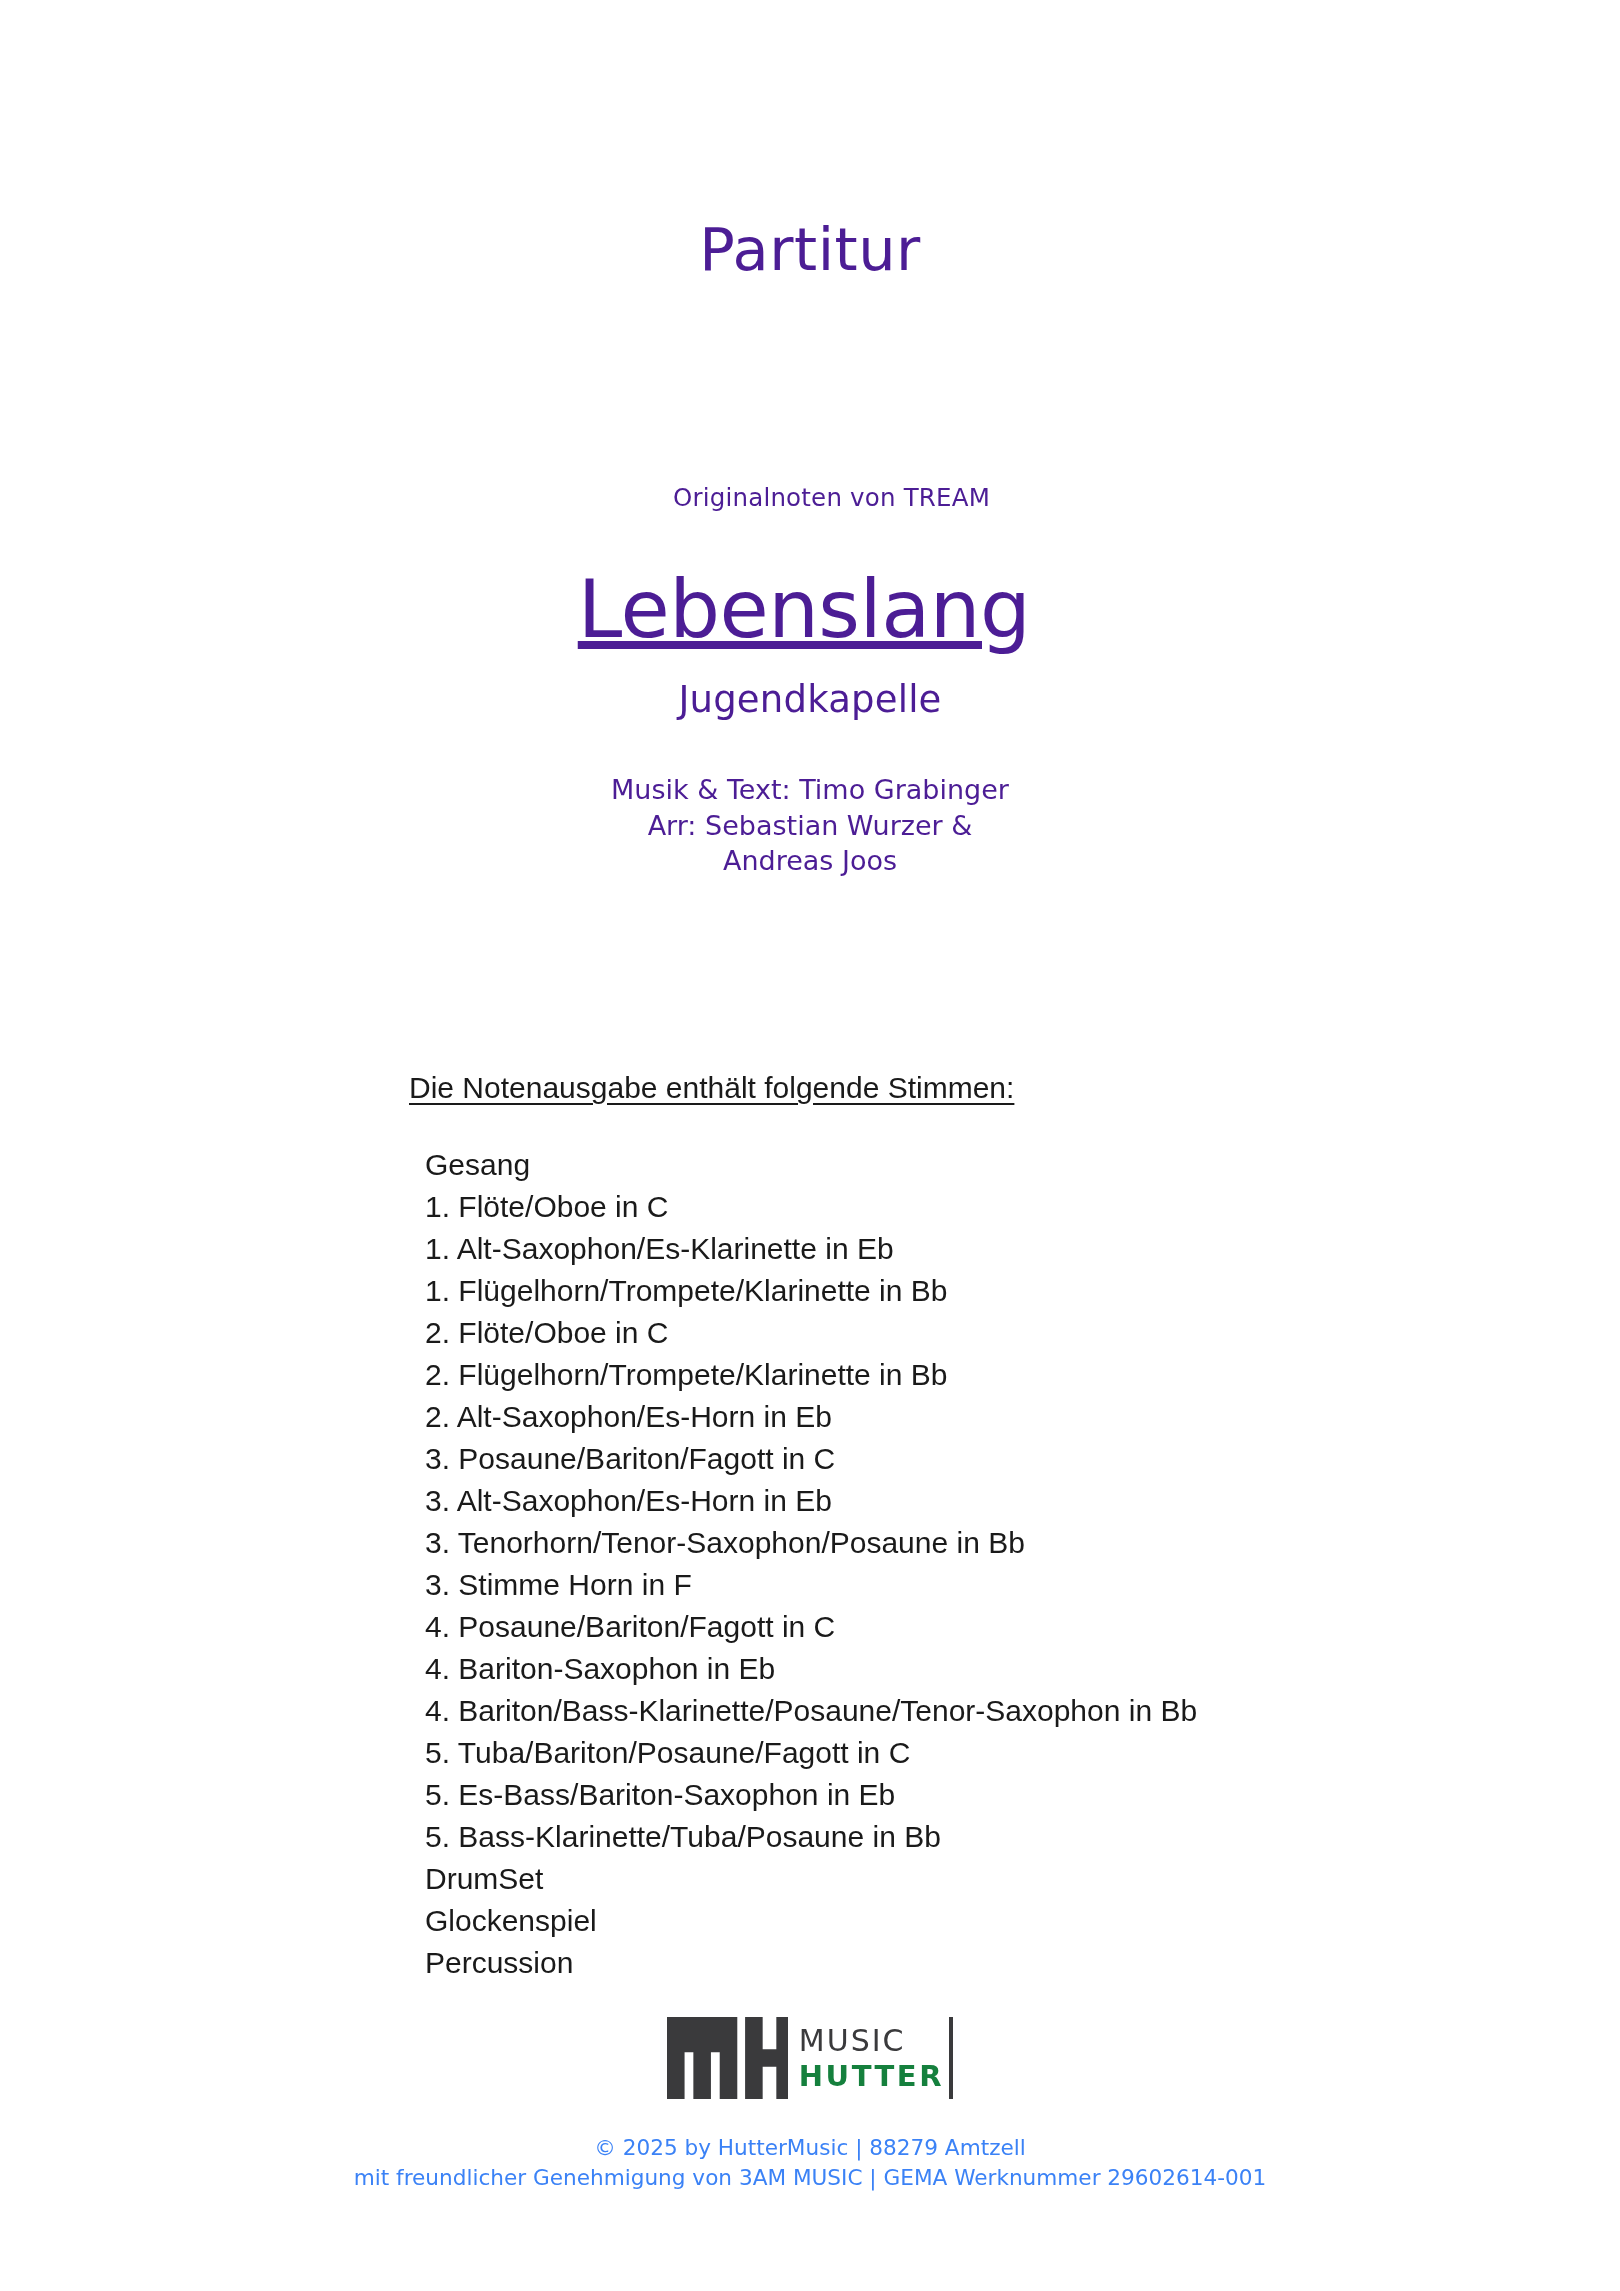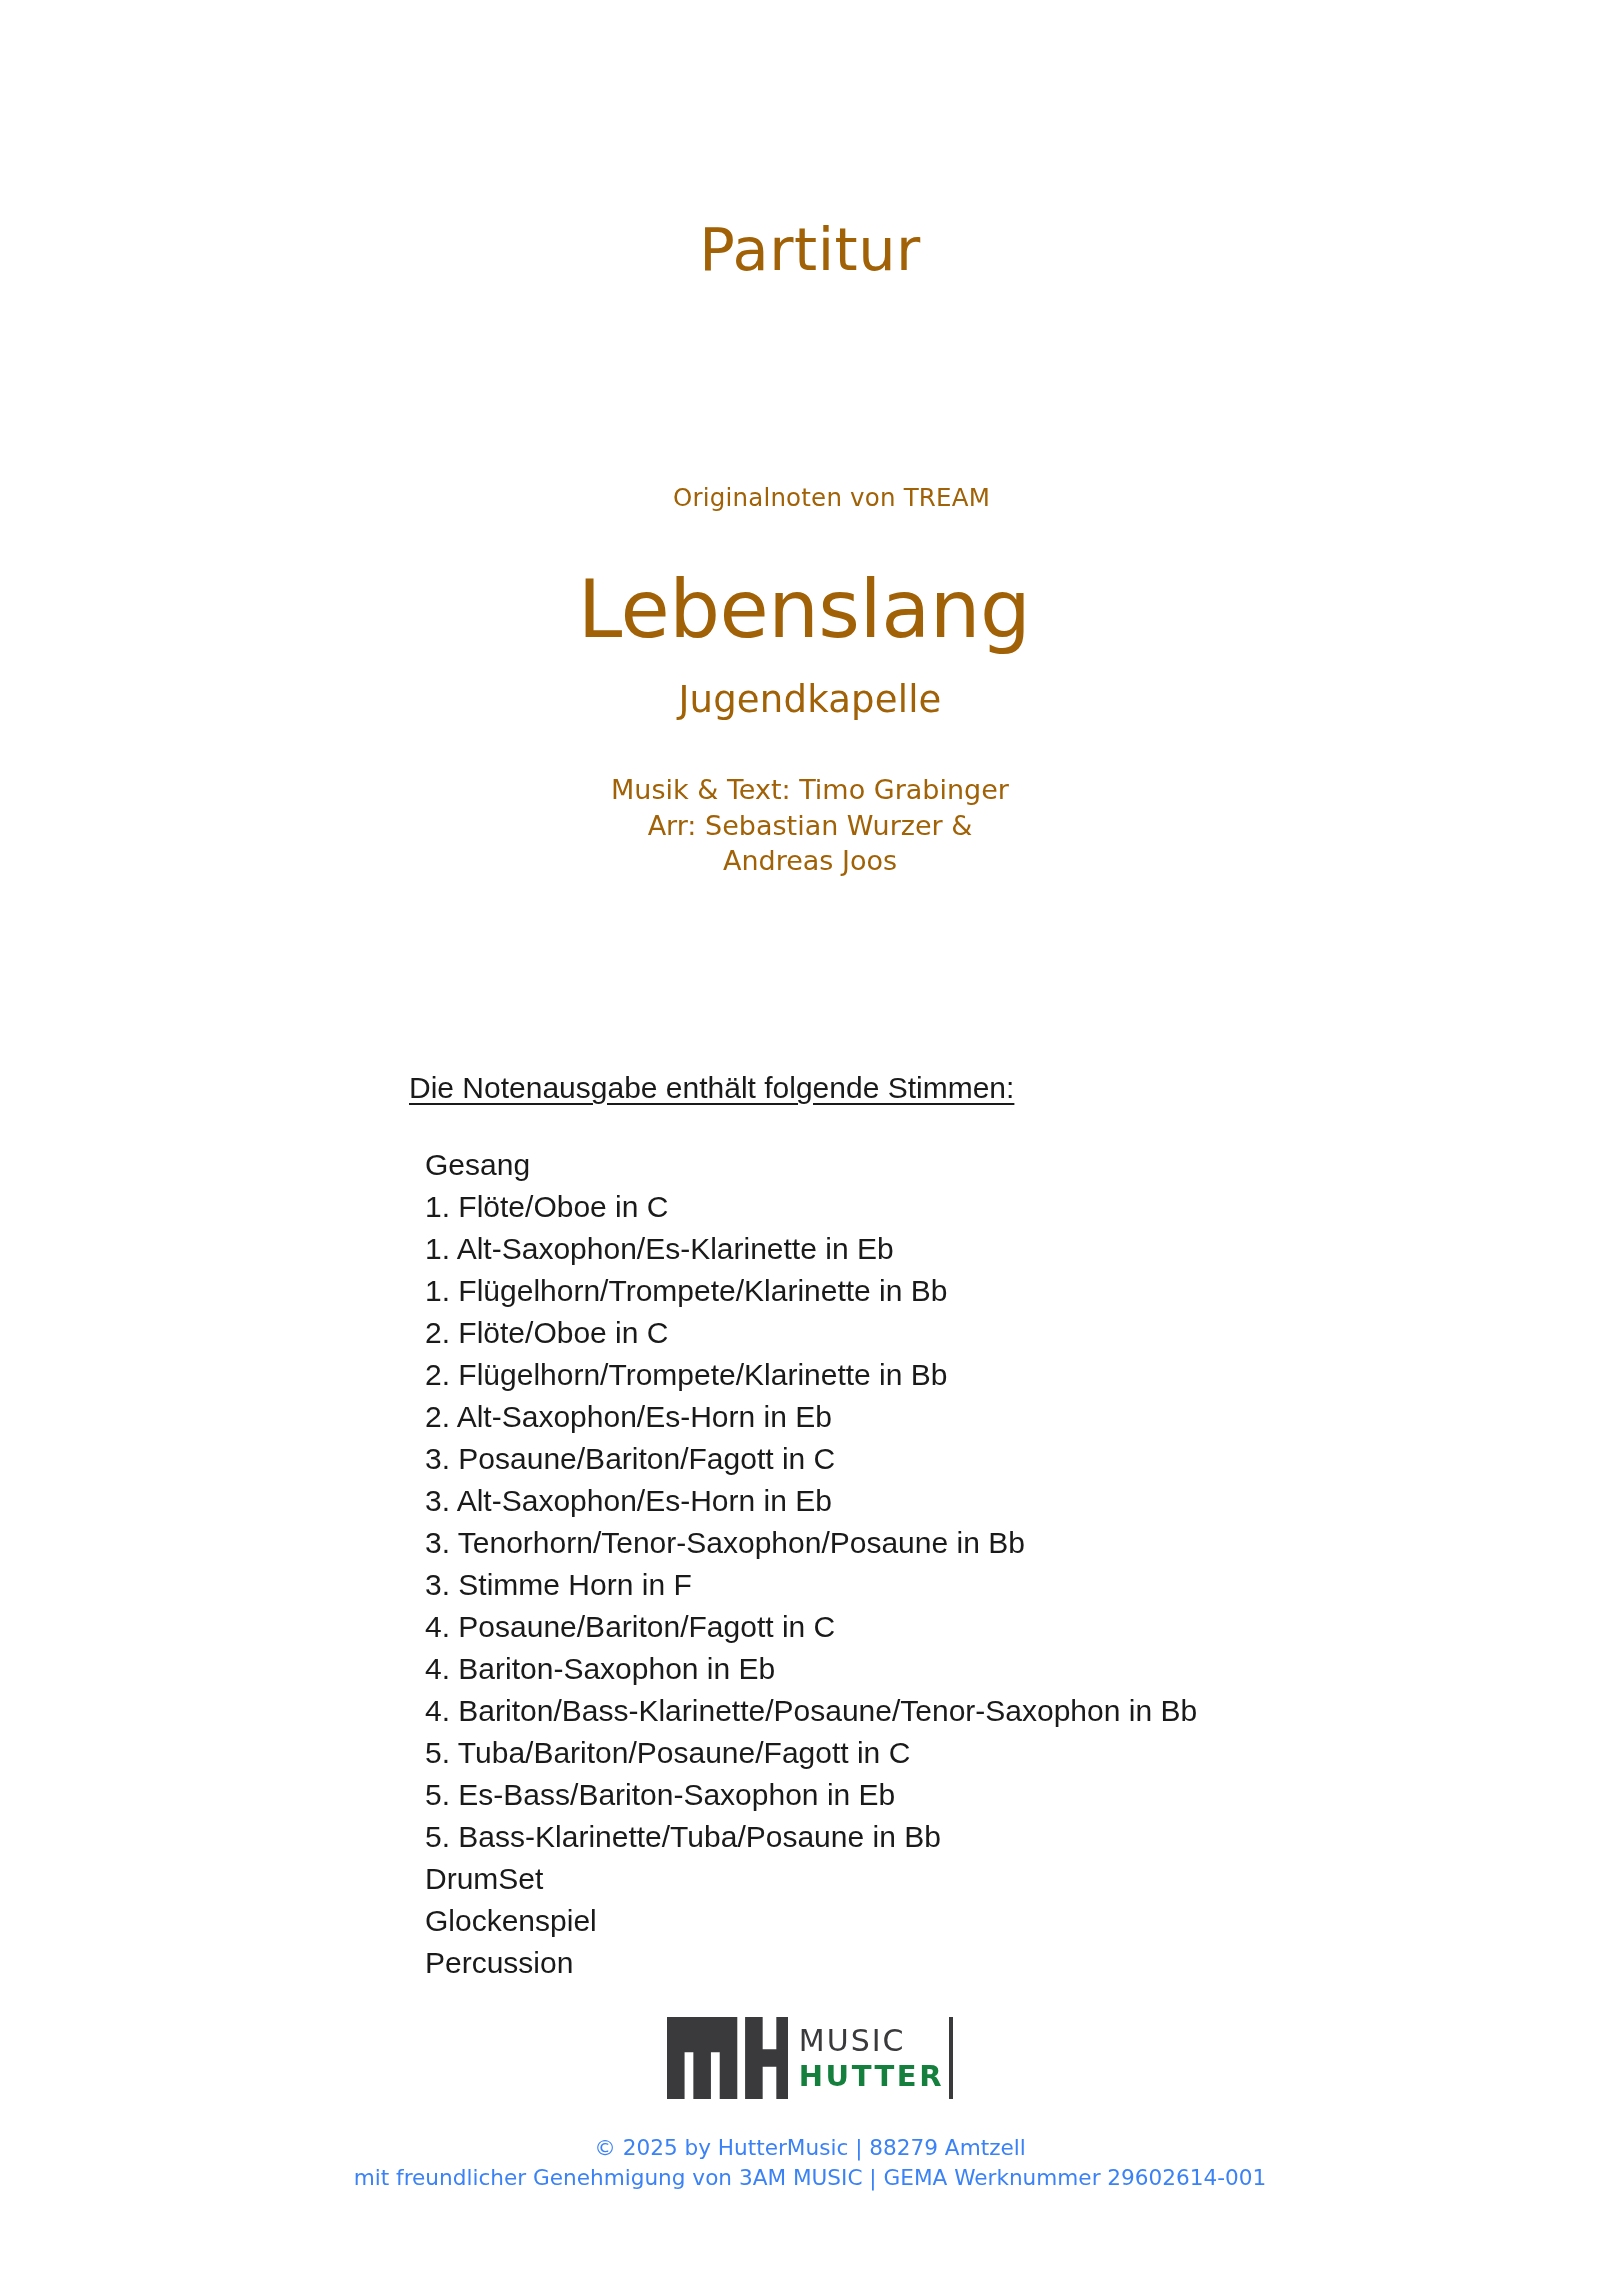--- a/index.html
+++ b/index.html
@@ -13,21 +13,21 @@
     height: 2292px;
     background: #ffffff;
     overflow: hidden;
     font-family: "Liberation Sans", sans-serif;
     -webkit-font-smoothing: antialiased;
   }
 
   
   .cover-text {
     font-family: "DejaVu Sans", sans-serif;
-    color: #a16207;
+    color: #4c1d95;
     text-align: center;
     font-weight: 400;
   }
 
   .partitur {
     position: absolute;
     left: 0;
     right: 0;
     top: 218px;
     font-size: 59px;
@@ -46,20 +46,21 @@
   }
 
   .main-title {
     position: absolute;
     left: 0;
     right: 12px;
     top: 565px;
     font-size: 80px;
     letter-spacing: -0.5px;
     line-height: 1.12;
+    text-decoration: underline;
   }
 
   .ensemble {
     position: absolute;
     left: 0;
     right: 0;
     top: 678px;
     font-size: 37px;
     letter-spacing: 0.2px;
   }

